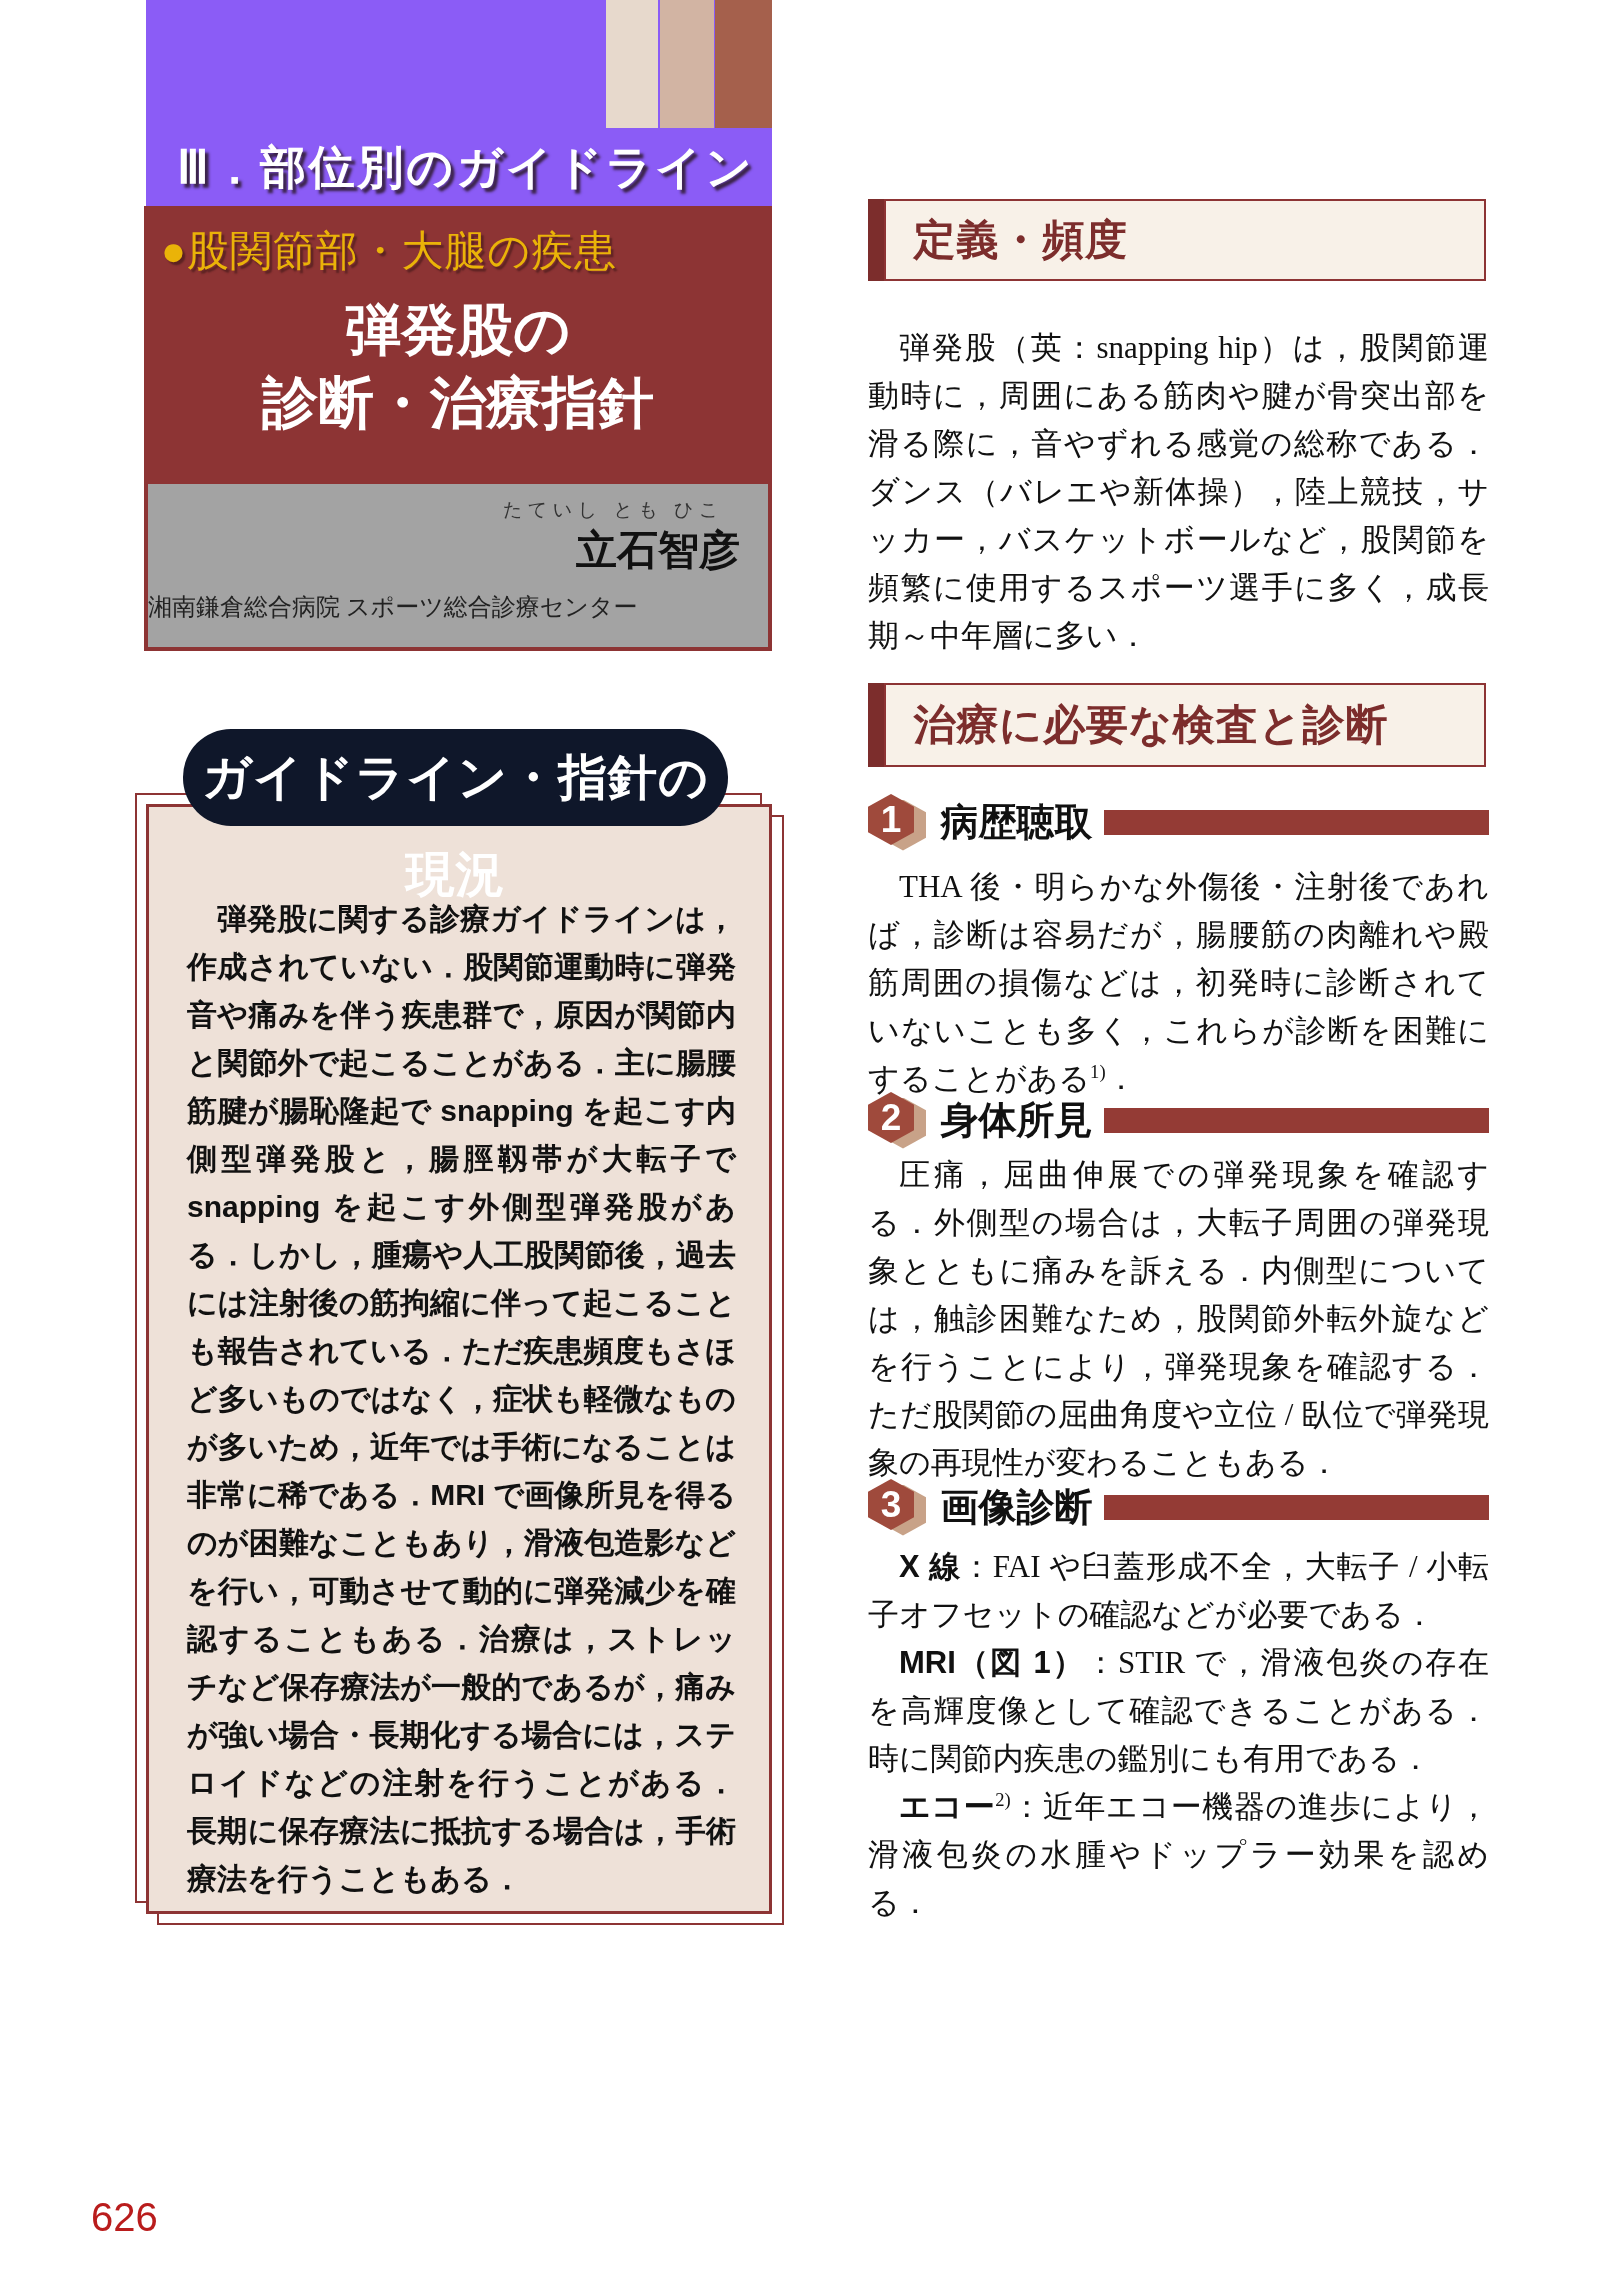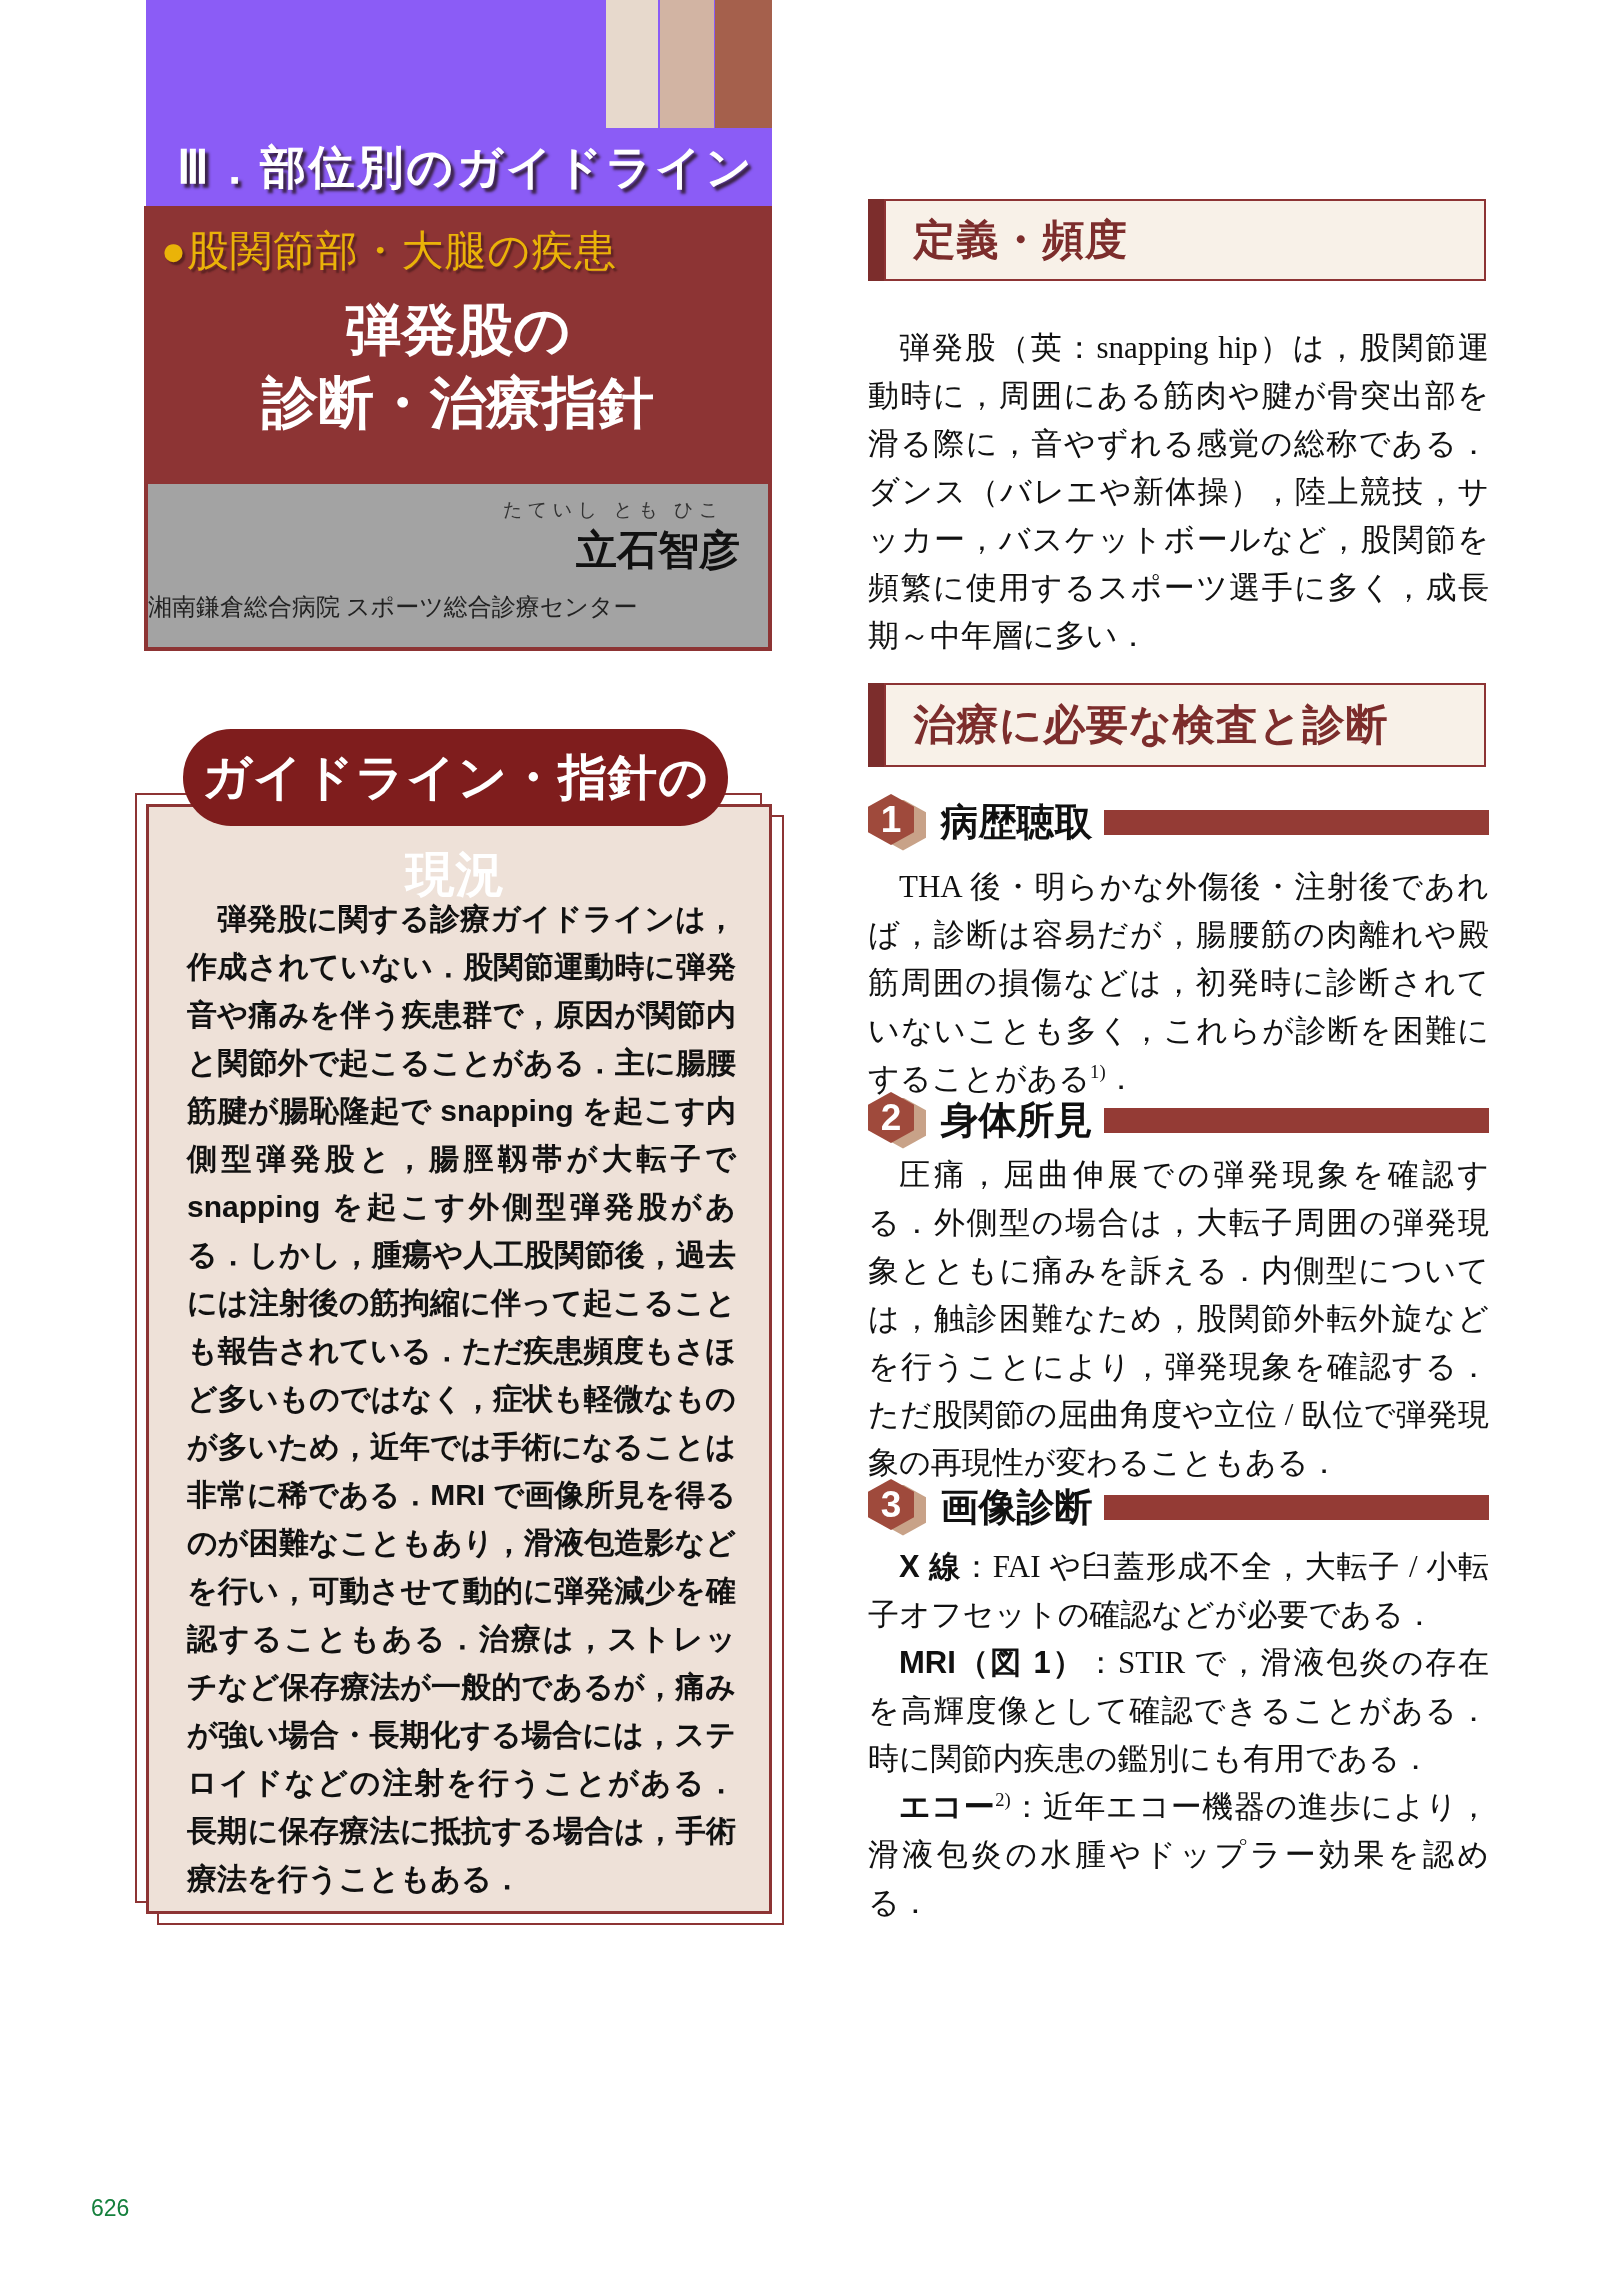--- a/index.html
+++ b/index.html
@@ -30,21 +30,21 @@
   .author-name{padding:0 28px 0 0;text-align:right;font-weight:bold;font-size:41px;color:#111;}
   .affiliation{padding:12.8px 40px 0 0;font-family:Liberation Serif, serif;
     font-size:24px;color:#222;}
 
   
   .gl-shadow{box-sizing:border-box;width:627px;height:1110px;border:2.7px solid #8d3434;background:transparent;}
   .gl-shadow-a{left:135px;top:793px;}
   .gl-shadow-b{left:157px;top:815px;}
   .gl-box{left:146px;top:804px;width:626px;height:1110px;box-sizing:border-box;
     border:3.7px solid #8d3434;background:#eee1d8;}
-  .gl-pill{left:183px;top:729px;width:545px;height:97px;border-radius:48px;background:#7f1d1d;
+  .gl-pill{left:183px;top:729px;width:545px;height:97px;border-radius:48px;background:#0f172a;
     color:#ffffff;font-weight:bold;font-size:49px;text-align:center;line-height:97px;
     letter-spacing:0.9px;}
   .gl-body{padding:88px 33px 0 38px;font-weight:bold;font-size:30px;line-height:48px;
     color:#111;text-align:justify;text-indent:1em;}
 
   
   .hdr{display:flex;box-sizing:border-box;}
   .hdr-1{left:868px;top:199px;width:618px;height:82px;}
   .hdr-2{left:868px;top:683px;width:618px;height:84px;}
   .hdr-bar{width:15.5px;background:#7c2d2c;}
@@ -68,21 +68,21 @@
   .hex{position:absolute;clip-path:polygon(50% 0,100% 25%,100% 75%,50% 100%,0 75%,0 25%);}
   .hex-shadow{left:12px;top:5.5px;width:46px;height:51px;background:#c8a288;}
   .hex-front{left:0;top:0;width:46px;height:51px;background:#9f4a3c;
     display:flex;align-items:center;justify-content:center;color:#fff;font-weight:bold;font-size:37px;}
   .sec-title{margin-left:14.6px;font-weight:bold;font-size:38px;color:#111;white-space:nowrap;}
   .sec-bar{flex:1;height:25.6px;background:#943b35;margin-left:11px;align-self:center;}
 
   .lead{font-family:"Liberation Sans",sans-serif;font-weight:bold;}
   sup{font-size:60%;line-height:0;}
 
-  .page-number{left:91px;top:2195px;font-size:23px;color:#15803d;}
+  .page-number{left:91px;top:2195px;font-size:40px;color:#b91c1c;}
 </style>
 </head>
 <body>
 
 <div id="page">
 
   <div class="abs banner">
     <div class="stripe stripe-cream"></div>
     <div class="stripe stripe-beige"></div>
     <div class="stripe stripe-rust"></div>

